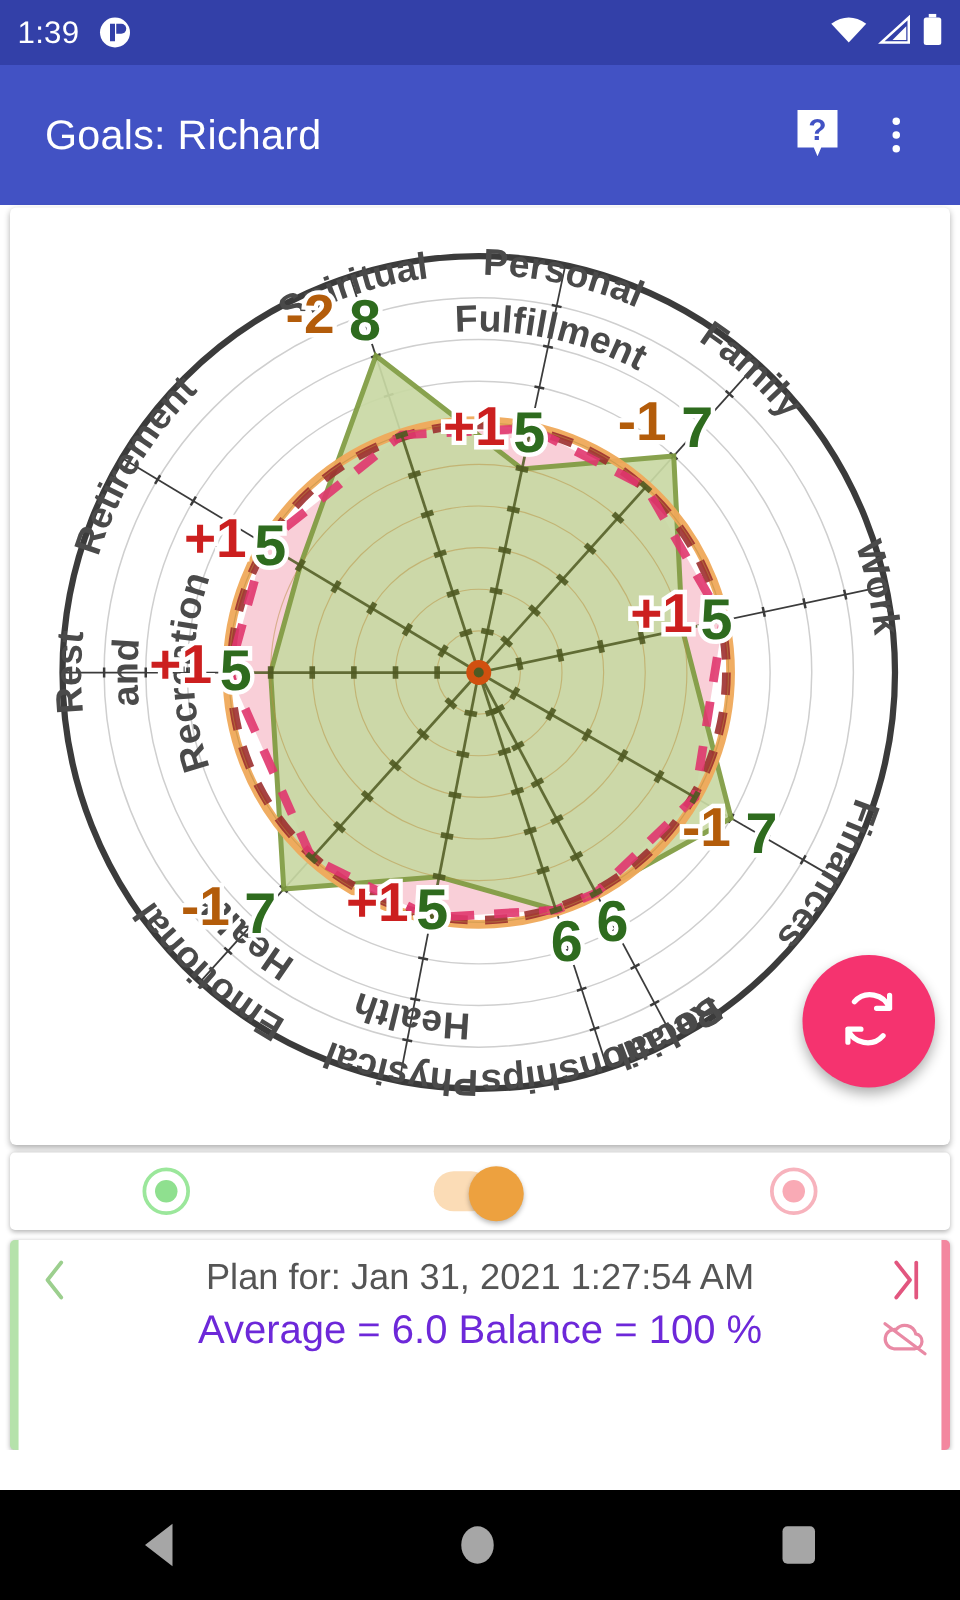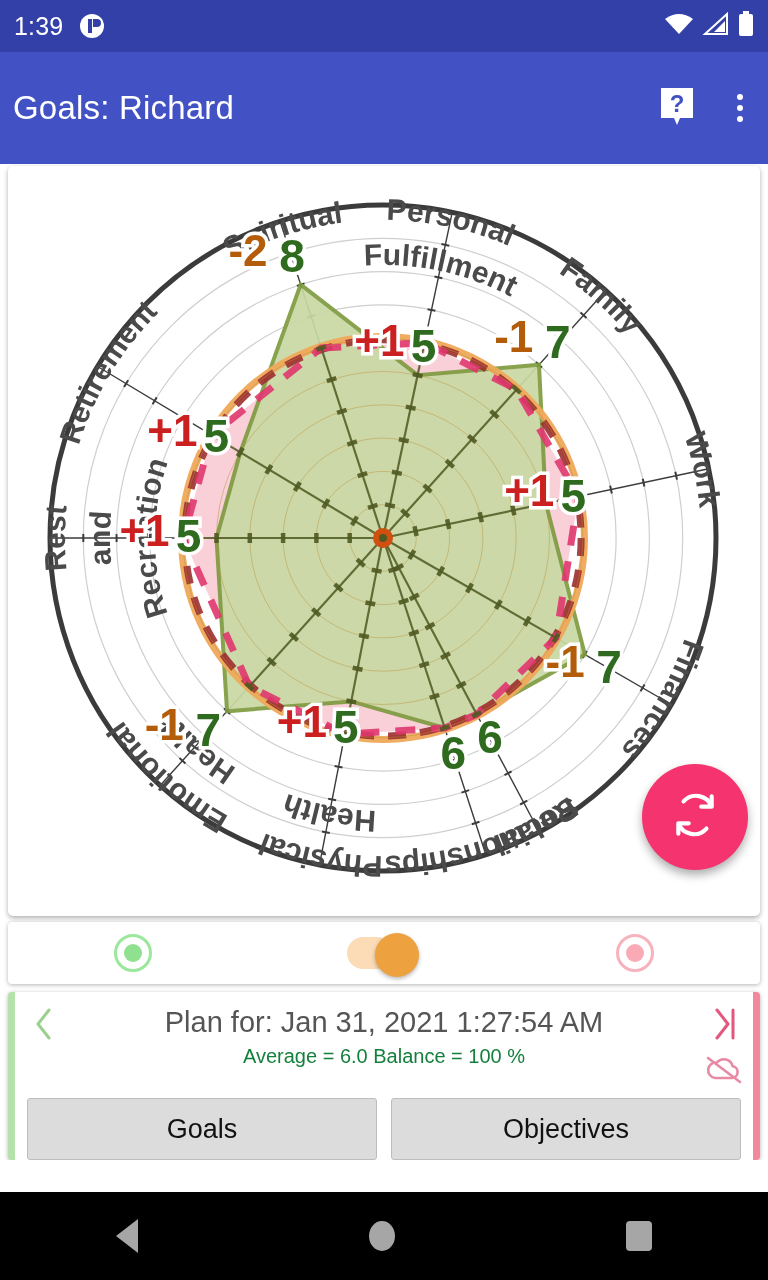--- a/index.html
+++ b/index.html
@@ -17,21 +17,21 @@
     display:flex; align-items:center; padding:0 14px;
     position:relative;
   }
   .status-time{ font-size:25px; letter-spacing:.2px; font-weight:400; }
   .status-appicon{ margin-left:16px; width:26px; height:26px; display:inline-block; }
   .status-right{ margin-left:auto; display:flex; align-items:center; gap:8px; }
 
   
   .appbar{
     height:112px; background:#4252c4; color:#fff;
-    display:flex; align-items:center; padding:0 13px;
+    display:flex; align-items:center; padding:0 36px;
   }
   .appbar-title{ font-size:33px; font-weight:400; letter-spacing:.2px; }
   .appbar-actions{ margin-left:auto; display:flex; align-items:center; gap:28px; }
   .help-btn{ width:40px;height:44px; display:flex;align-items:center;justify-content:center;}
   .overflow-btn{ width:30px;height:44px; display:flex;align-items:center;justify-content:center; flex-direction:column; gap:5px;}
   .overflow-btn i{ display:block; width:6px;height:6px;border-radius:50%;background:#fff;}
 
   
   .chart-card{
     position:absolute; left:8px; top:166px; width:752px; height:750px;
@@ -77,21 +77,21 @@
     background:#fff; border-radius:4px;
     box-shadow:0 1px 4px rgba(0,0,0,.30);
     border-left:7px solid #b5e2ab; border-right:7px solid #f3879f;
     display:flex; flex-direction:column;
   }
   .plan-row{ display:flex; align-items:flex-start; padding-top:8px; }
   .nav-prev{ width:58px; display:flex; justify-content:center; padding-top:6px; }
   .nav-next{ width:58px; display:flex; flex-direction:column; align-items:center; gap:6px; padding-top:6px;}
   .plan-text{ flex:1; text-align:center; }
   .plan-line1{ font-size:29px; color:#555; margin-top:6px; }
-  .plan-line2{ font-size:20px; color:#15803d; margin-top:6px; }
+  .plan-line2{ font-size:32px; color:#6d28d9; margin-top:6px; }
   .plan-buttons{ display:flex; gap:14px; padding:4px 12px 0 12px; margin-top:6px;}
   .btn{
     flex:1; height:62px; background:#dcdcdc; border:1px solid #bdbdbd; border-radius:3px;
     display:flex;align-items:center;justify-content:center;
     font-size:27px; color:#111;
   }
 
   
   .navbar{
     position:absolute; left:0; bottom:0; width:768px; height:88px; background:#000;
@@ -503,24 +503,20 @@
         </svg>
       </span>
       <span>
         <svg width="40" height="32" viewBox="0 0 40 32" fill="none" stroke="#e98aa5" stroke-width="2.6" stroke-linecap="round">
           <path d="M11 26 h17 a6 6 0 0 0 0.6 -11.9 A9 9 0 0 0 13 10.5 A7 7 0 0 0 11 26 z"></path>
           <path d="M4 6 L36 30"></path>
         </svg>
       </span>
     </div>
   </div>
-  <div class="plan-buttons">
-    <div class="btn">Goals</div>
-    <div class="btn">Objectives</div>
-  </div>
 </div>
 
 <div class="spacer"></div>
 
 <div class="navbar">
   <span class="nav-back"></span>
   <span class="nav-home"></span>
   <span class="nav-recent"></span>
 </div>
 

